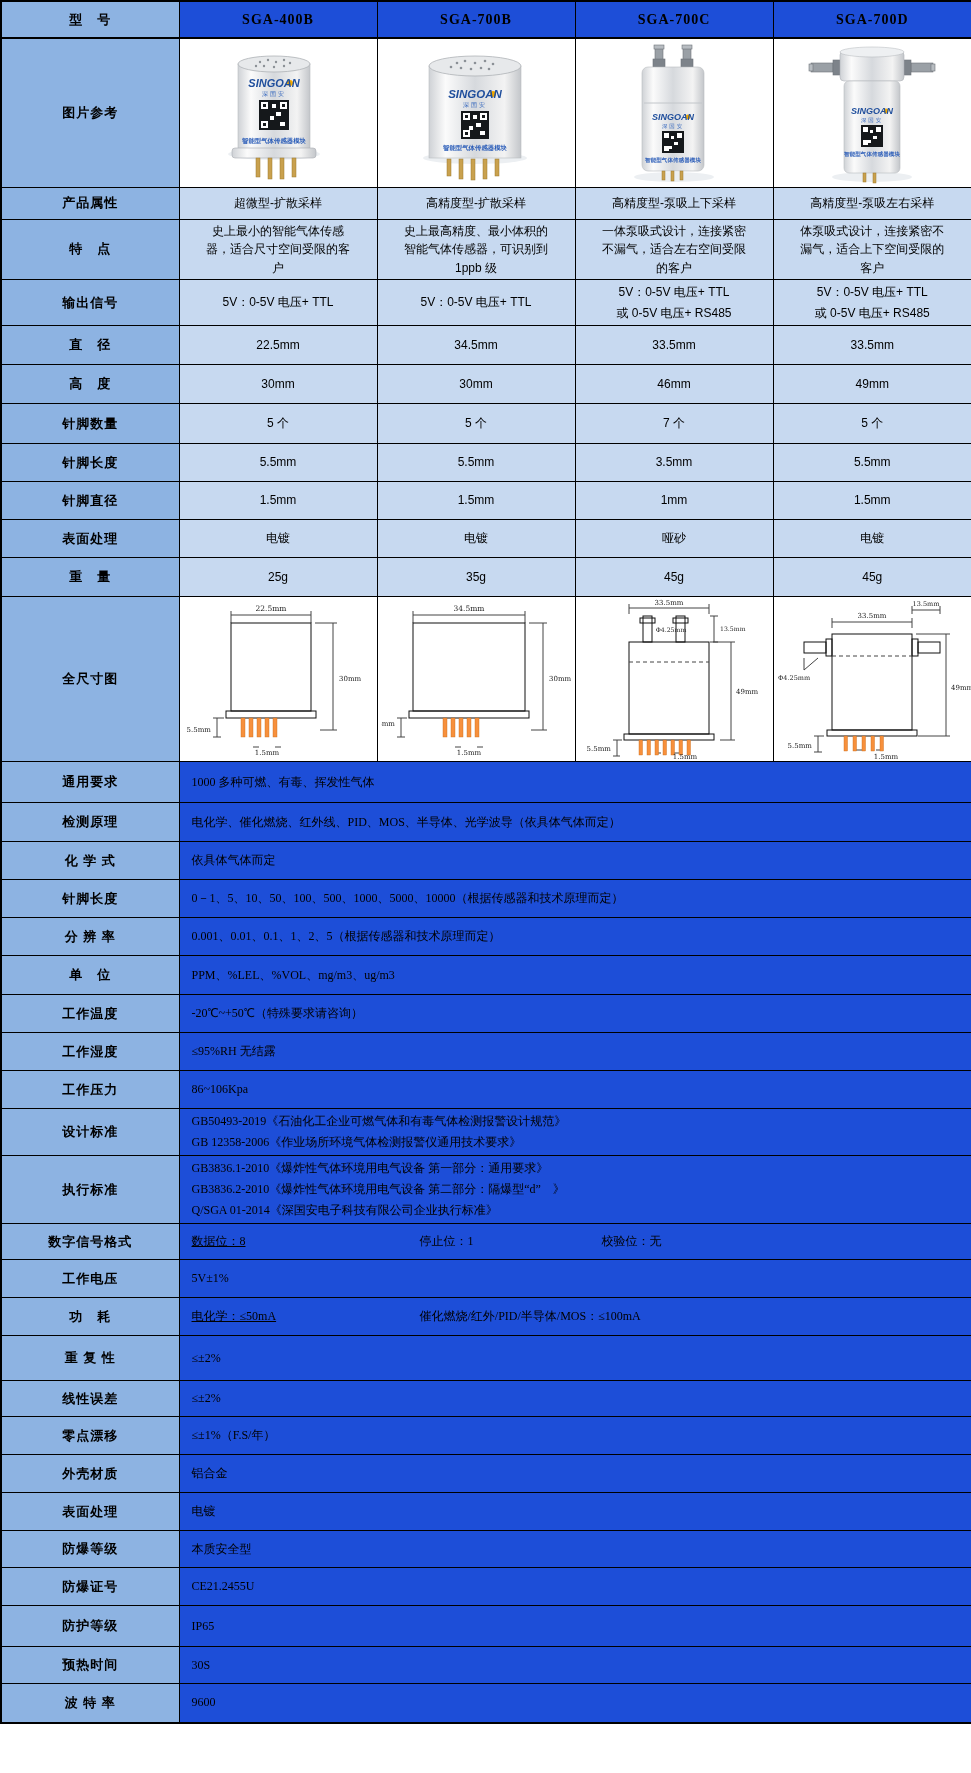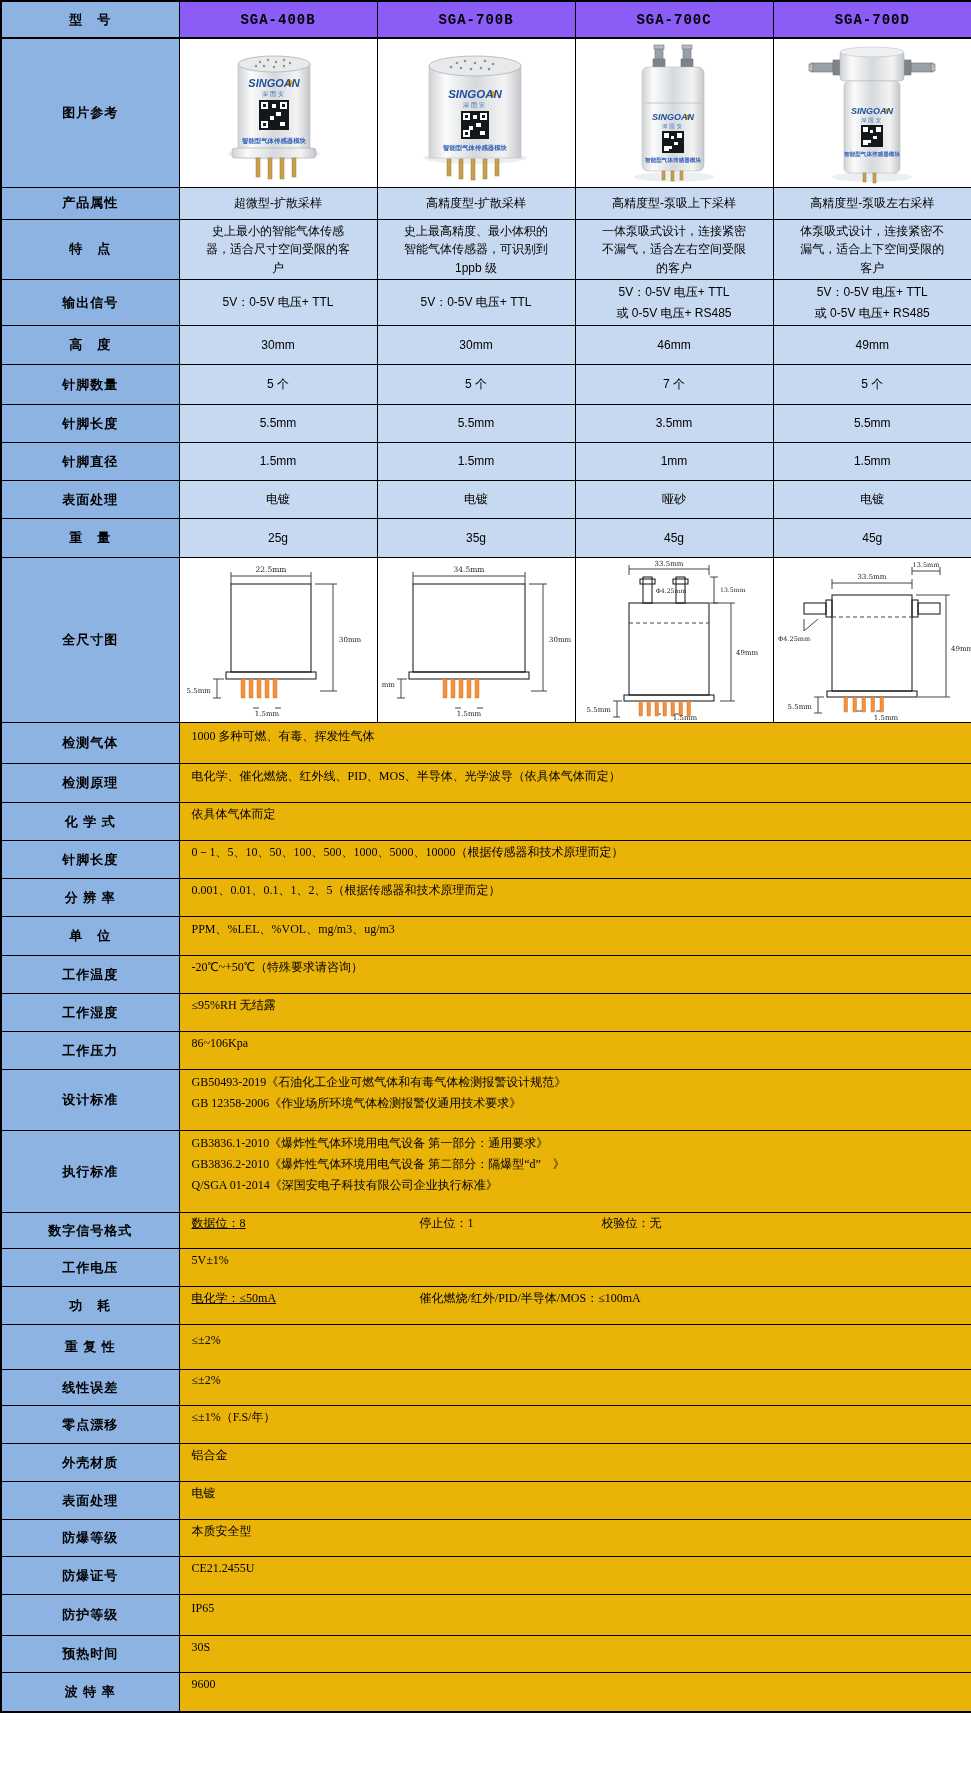--- a/index.html
+++ b/index.html
@@ -2,27 +2,27 @@
 <html><head>
 <meta charset="utf-8">
 <style>
   html,body{margin:0;padding:0;background:#fff;}
   body{width:971px;font-family:"Liberation Sans",sans-serif;color:#000;}
   table.spec{border-collapse:collapse;table-layout:fixed;width:971px;border:2px solid #000;}
   td{border:1px solid #000;overflow:hidden;vertical-align:middle;padding:0;}
   
   td.lb{background:#8DB3E2;text-align:center;font-weight:bold;font-size:13px;letter-spacing:1px;}
   
-  td.hm{background:#8b5cf6;text-align:center;font-weight:bold;font-size:14px;
+  td.hm{background:#1d4ed8;text-align:center;font-weight:bold;font-size:14px;
         font-family:"Liberation Serif",serif;letter-spacing:1px;}
-  tr.hdr td{border-bottom:2px solid #000;font-family:Liberation Mono, monospace;}
+  tr.hdr td{border-bottom:2px solid #000;}
   
   td.cc{background:#C7D9F0;text-align:center;font-size:12px;line-height:1.55;padding:2px 24px;}
   
-  td.vc{background:#eab308;font-size:12px;padding:2px 4px 16px 12px;
+  td.vc{background:#1d4ed8;font-size:12px;padding:2px 4px 2px 12px;
         font-family:"Liberation Serif",serif;}
   td.vc .ln{line-height:21px;}
   td.vc .part1{display:inline-block;width:228px;text-decoration:underline;}
   td.vc .part2{display:inline-block;width:182px;}
   
   td.ph{background:#ffffff;text-align:center;}
   td.ph svg{display:block;margin:0 auto;}
   .outline2{line-height:1.7;}
 </style>
 </head>
@@ -262,20 +262,27 @@
   <td class="cc">
           <div class="outline2">5V：0-5V 电压+ TTL</div>
           <div class="outline2">或 0-5V 电压+ RS485</div>
         </td>
   <td class="cc">
           <div class="outline2">5V：0-5V 电压+ TTL</div>
           <div class="outline2">或 0-5V 电压+ RS485</div>
         </td>
 </tr>
 <tr style="height:39px">
+  <td class="lb">直　径</td>
+  <td class="cc">22.5mm</td>
+  <td class="cc">34.5mm</td>
+  <td class="cc">33.5mm</td>
+  <td class="cc">33.5mm</td>
+</tr>
+<tr style="height:39px">
   <td class="lb">高　度</td>
   <td class="cc">30mm</td>
   <td class="cc">30mm</td>
   <td class="cc">46mm</td>
   <td class="cc">49mm</td>
 </tr>
 <tr style="height:40px">
   <td class="lb">针脚数量</td>
   <td class="cc">5 个</td>
   <td class="cc">5 个</td>
@@ -453,21 +460,21 @@
       <text x="152" y="8" text-anchor="middle" font-size="6.5">13.5mm</text>
       <text x="4" y="82" font-size="6.5">Φ4.25mm</text>
       <text x="177" y="92" font-size="7">49mm</text>
       <text x="38" y="150" text-anchor="end" font-size="7">5.5mm</text>
       <text x="112" y="161" text-anchor="middle" font-size="7">1.5mm</text>
     </svg>
   </td>
 </tr>
 
 <tr style="height:41px">
-        <td class="lb">检测气体</td>
+        <td class="lb">通用要求</td>
         <td class="vc" colspan="4">1000 多种可燃、有毒、挥发性气体</td>
       </tr>
 <tr style="height:39px">
         <td class="lb">检测原理</td>
         <td class="vc" colspan="4">电化学、催化燃烧、红外线、PID、MOS、半导体、光学波导（依具体气体而定）</td>
       </tr>
 <tr style="height:38px">
         <td class="lb">化 学 式</td>
         <td class="vc" colspan="4">依具体气体而定</td>
       </tr>

